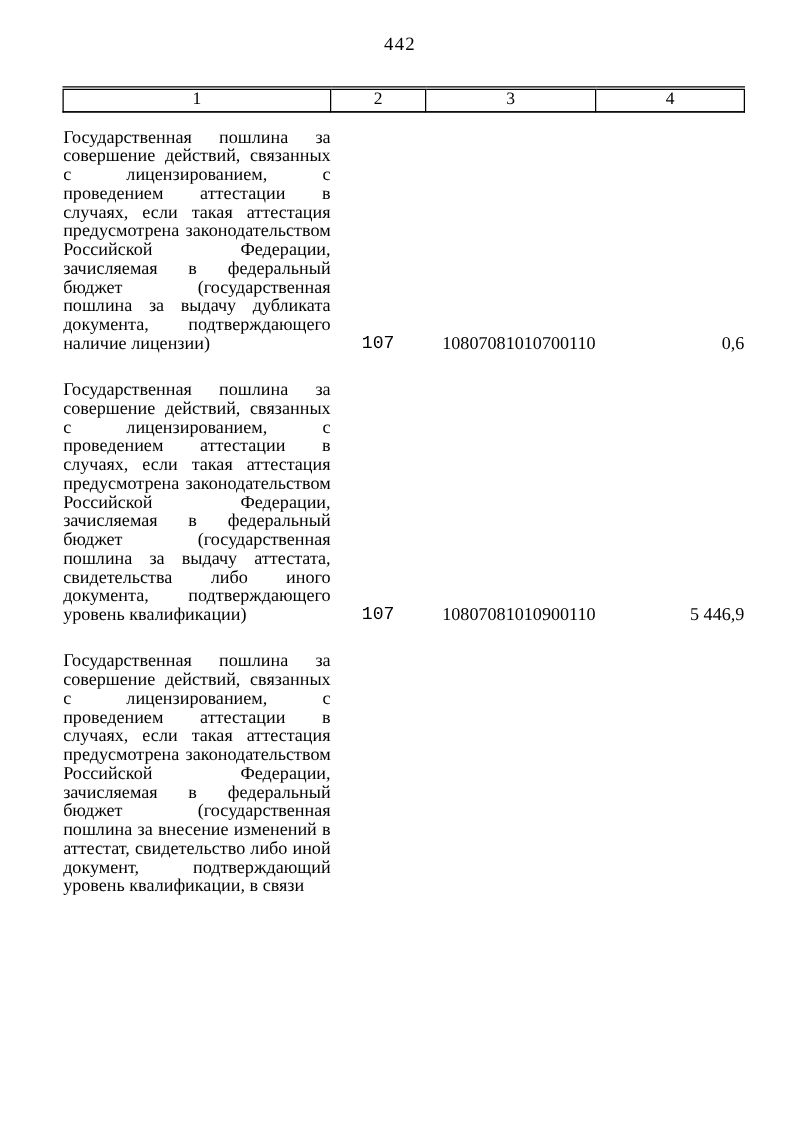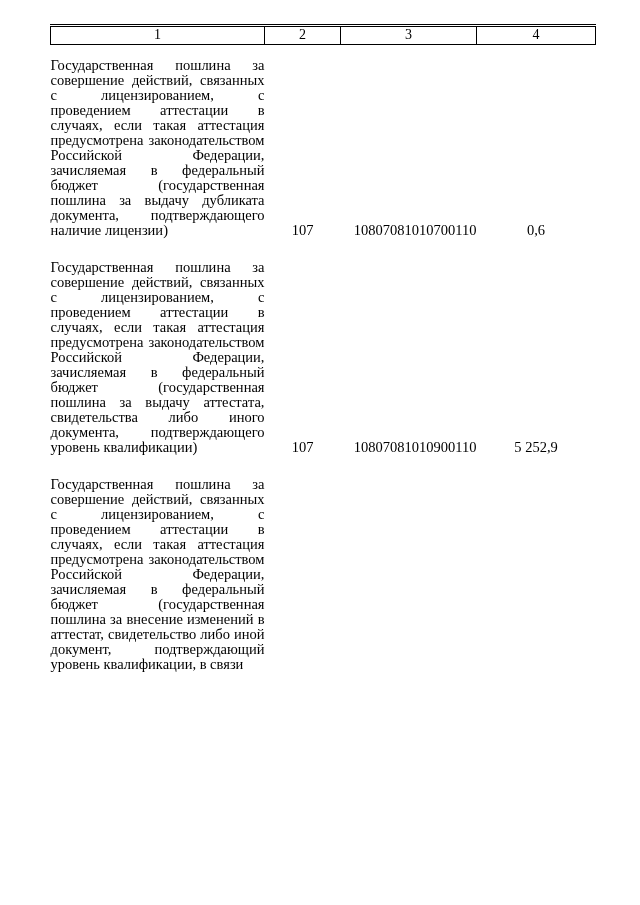--- a/index.html
+++ b/index.html
@@ -43,29 +43,30 @@
   table.doc-table td {
     vertical-align: bottom;
     font-size: 14.5px;
     line-height: 15px;
     padding: 13px 0 9px 0;
   }
   td.cell-desc {
     text-align: justify;
     padding-right: 3px;
   }
-  td.cell-code { text-align: center; }
+  td.cell-code { text-align: center; font-family: Liberation Mono, monospace; }
   td.cell-kbk  { text-align: right; }
-  td.cell-amount { text-align: center; padding-right: 1px; }
+  td.cell-amount { text-align: right; padding-right: 1px; }
 </style>
 </head>
 <body>
 
 <div class="page">
 
+  <div class="page-number">442</div>
 
   <table class="doc-table">
     <colgroup>
       <col class="c1">
         <col class="c2">
         <col class="c3">
         <col class="c4">
     </colgroup>
     <thead>
       <tr>
@@ -79,21 +80,21 @@
       <tr>
         <td class="cell-desc">Государственная пошлина за совершение действий, связанных с лицензированием, с проведением аттестации в случаях, если такая аттестация предусмотрена законодательством Российской Федерации, зачисляемая в федеральный бюджет (государственная пошлина за выдачу дубликата документа, подтверждающего наличие лицензии)</td>
         <td class="cell-code">107</td>
         <td class="cell-kbk">10807081010700110</td>
         <td class="cell-amount">0,6</td>
       </tr>
       <tr>
         <td class="cell-desc">Государственная пошлина за совершение действий, связанных с лицензированием, с проведением аттестации в случаях, если такая аттестация предусмотрена законодательством Российской Федерации, зачисляемая в федеральный бюджет (государственная пошлина за выдачу аттестата, свидетельства либо иного документа, подтверждающего уровень квалификации)</td>
         <td class="cell-code">107</td>
         <td class="cell-kbk">10807081010900110</td>
-        <td class="cell-amount">5 252,9</td>
+        <td class="cell-amount">5 446,9</td>
       </tr>
       <tr>
         <td class="cell-desc">Государственная пошлина за совершение действий, связанных с лицензированием, с проведением аттестации в случаях, если такая аттестация предусмотрена законодательством Российской Федерации, зачисляемая в федеральный бюджет (государственная пошлина за внесение изменений в аттестат, свидетельство либо иной документ, подтверждающий уровень квалификации, в связи</td>
         <td class="cell-code"></td>
         <td class="cell-kbk"></td>
         <td class="cell-amount"></td>
       </tr>
     </tbody>
   </table>
 

